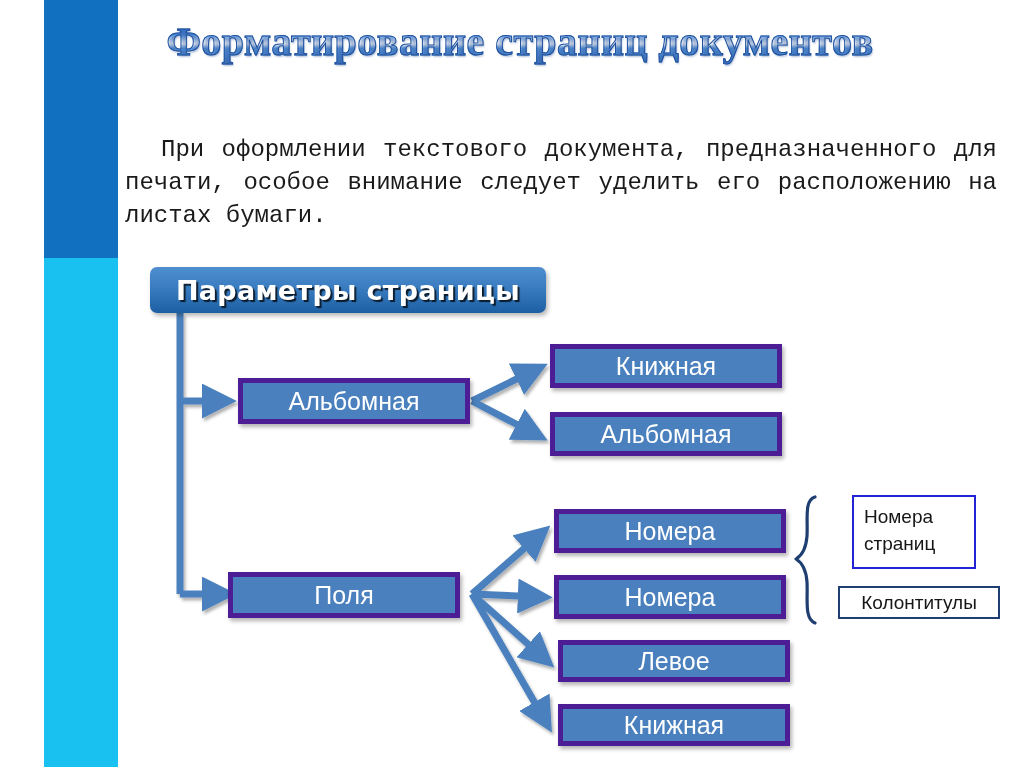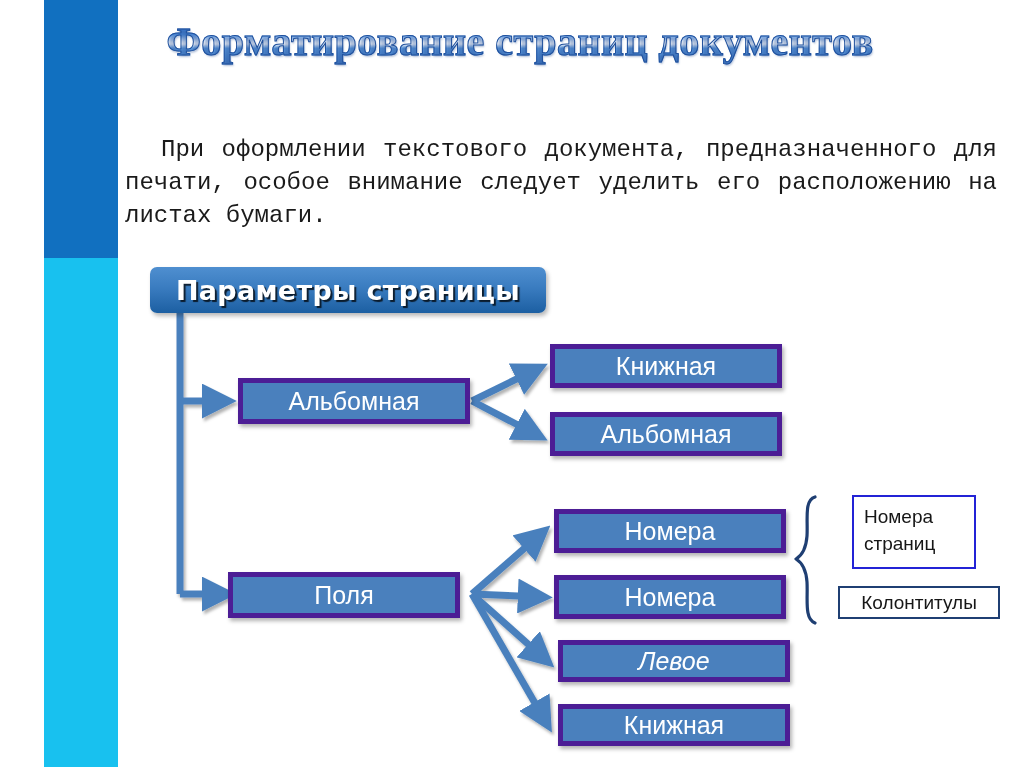--- a/index.html
+++ b/index.html
@@ -131,21 +131,21 @@
     font-family: "Liberation Sans", sans-serif;
     white-space: nowrap;
   }
 
   .node-orientation { left: 238px; top: 378px;  width: 232px; height: 46px; }
   .node-fields      { left: 228px; top: 572px;  width: 232px; height: 46px; text-align: center; }
   .node-portrait    { left: 550px; top: 344px;  width: 232px; height: 44px; }
   .node-landscape   { left: 550px; top: 412px;  width: 232px; height: 44px; }
   .node-top         { left: 554px; top: 509px;  width: 232px; height: 44px; }
   .node-bottom      { left: 554px; top: 575px;  width: 232px; height: 44px; }
-  .node-left        { left: 558px; top: 640px;  width: 232px; height: 42px; font-style: italic; }
+  .node-left        { left: 558px; top: 640px;  width: 232px; height: 42px; }
   .node-right       { left: 558px; top: 704px;  width: 232px; height: 42px; }
 
   
   .callout {
     position: absolute;
     background: #ffffff;
     box-sizing: border-box;
     display: flex;
     align-items: center;
     font-family: "Liberation Sans", sans-serif;

